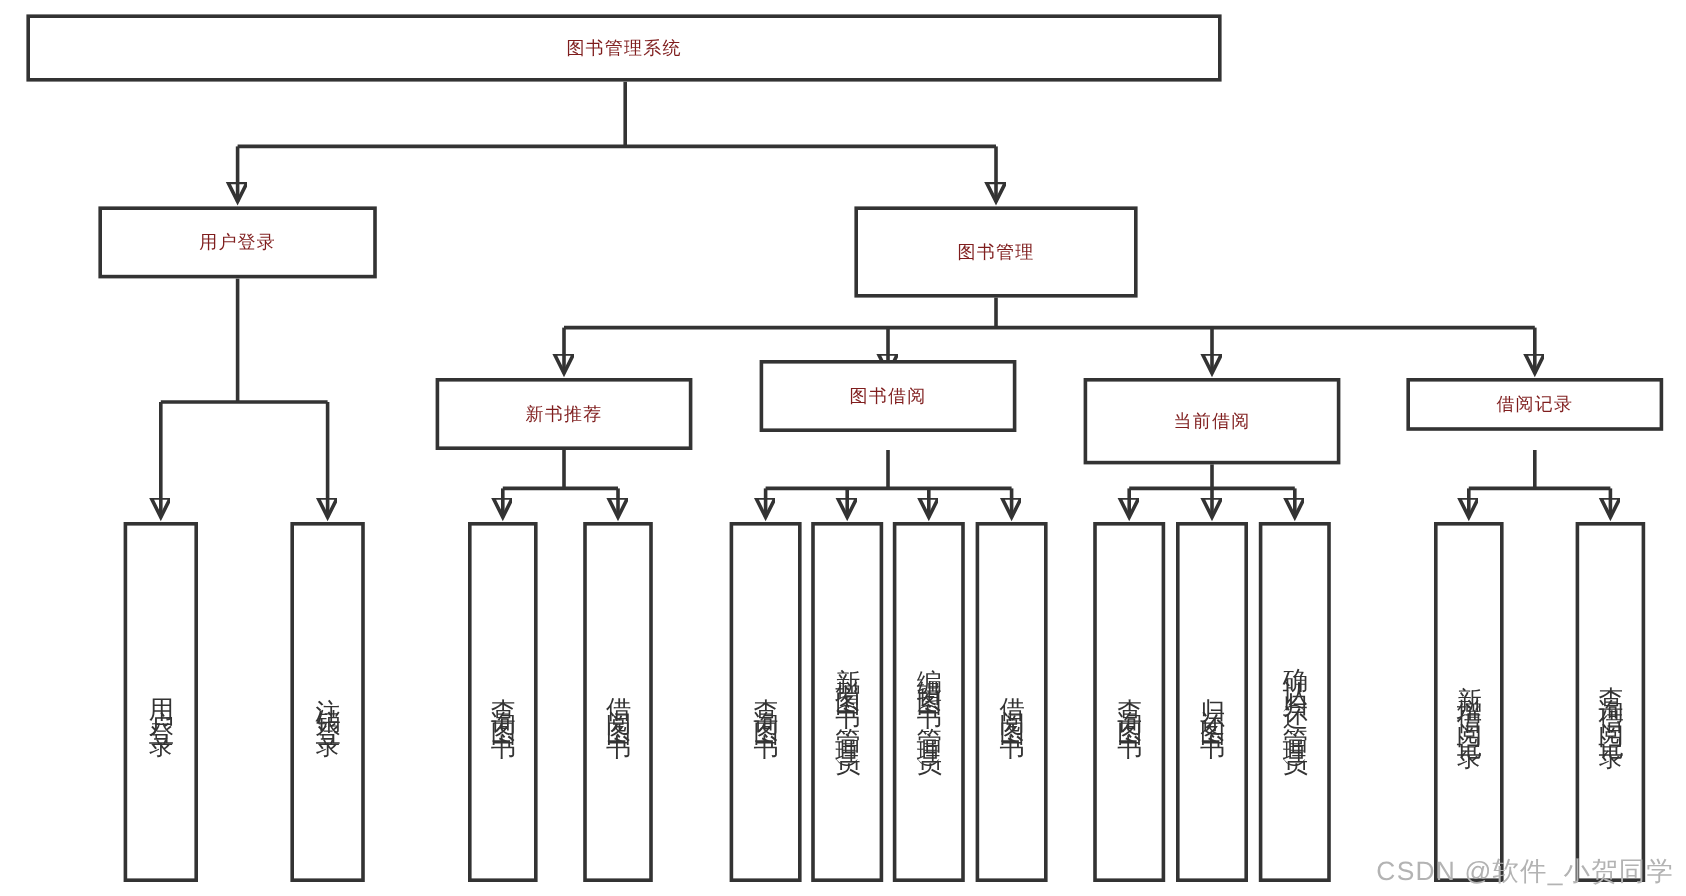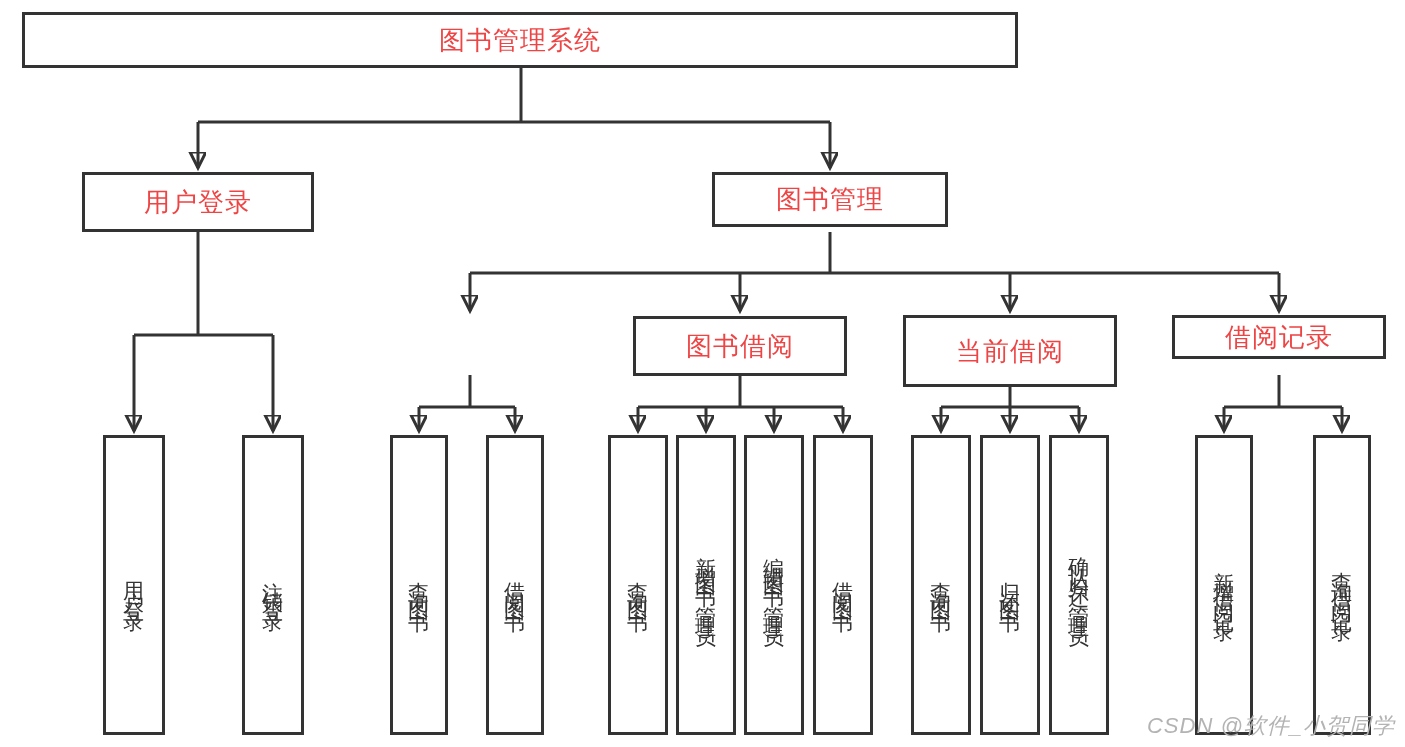--- a/index.html
+++ b/index.html
@@ -26,32 +26,32 @@
     fill: none;
   }
 
   .node {
     position: absolute;
     border: 3px solid #333333;
     background: #ffffff;
     display: flex;
     align-items: center;
     justify-content: center;
-    font-size: 26px;
-    color: #ef4444;
+    font-size: 15px;
+    color: #7f1d1d;
     letter-spacing: 1px;
     z-index: 2;
   }
 
   
   .root-box        { left: 22px;  top: 12px;  width: 996px; height: 56px; }
   .n-user-login    { left: 82px;  top: 172px; width: 232px; height: 60px; }
-  .n-book-mgmt     { left: 712px; top: 172px; width: 236px; height: 55px; }
+  .n-book-mgmt     { left: 712px; top: 172px; width: 236px; height: 76px; }
   .n-new-book      { left: 363px; top: 315px; width: 214px; height: 60px; }
-  .n-book-borrow   { left: 633px; top: 316px; width: 214px; height: 60px; }
+  .n-book-borrow   { left: 633px; top: 300px; width: 214px; height: 60px; }
   .n-cur-borrow    { left: 903px; top: 315px; width: 214px; height: 72px; }
   .n-borrow-rec    { left: 1172px;top: 315px; width: 214px; height: 44px; }
 
   .leaf {
     position: absolute;
     top: 435px;
     height: 300px;
     border: 3px solid #333333;
     background: #ffffff;
     display: flex;
@@ -84,21 +84,20 @@
   .l-e2 { left: 1313px; width: 58px; }
 
   .watermark {
     position: absolute;
     right: 10px;
     bottom: 6px;
     font-size: 22px;
     color: #b3b3b3;
     letter-spacing: 1px;
     z-index: 3;
-    font-style: italic;
   }
 </style>
 </head>
 <body>
 
 <div class="canvas">
 
   <svg class="wires" width="1405" height="747" viewBox="0 0 1405 747" aria-hidden="true">
     <defs>
       <marker id="arw" markerWidth="26" markerHeight="22" refX="16" refY="8" orient="auto" markerUnits="userSpaceOnUse">
@@ -145,20 +144,21 @@
     <path d="M1224,407 H1342"></path>
     <path d="M1224,407 V431" marker-end="url(#arw)"></path>
     <path d="M1342,407 V431" marker-end="url(#arw)"></path>
   </svg>
 
   <div class="node root-box">图书管理系统</div>
 
   <div class="node n-user-login">用户登录</div>
   <div class="node n-book-mgmt">图书管理</div>
 
+  <div class="node n-new-book">新书推荐</div>
   <div class="node n-book-borrow">图书借阅</div>
   <div class="node n-cur-borrow">当前借阅</div>
   <div class="node n-borrow-rec">借阅记录</div>
 
   <div class="leaf l-a1">
       <span>用户登录</span>
     </div>
   <div class="leaf l-a2">
       <span>注销登录</span>
     </div>

